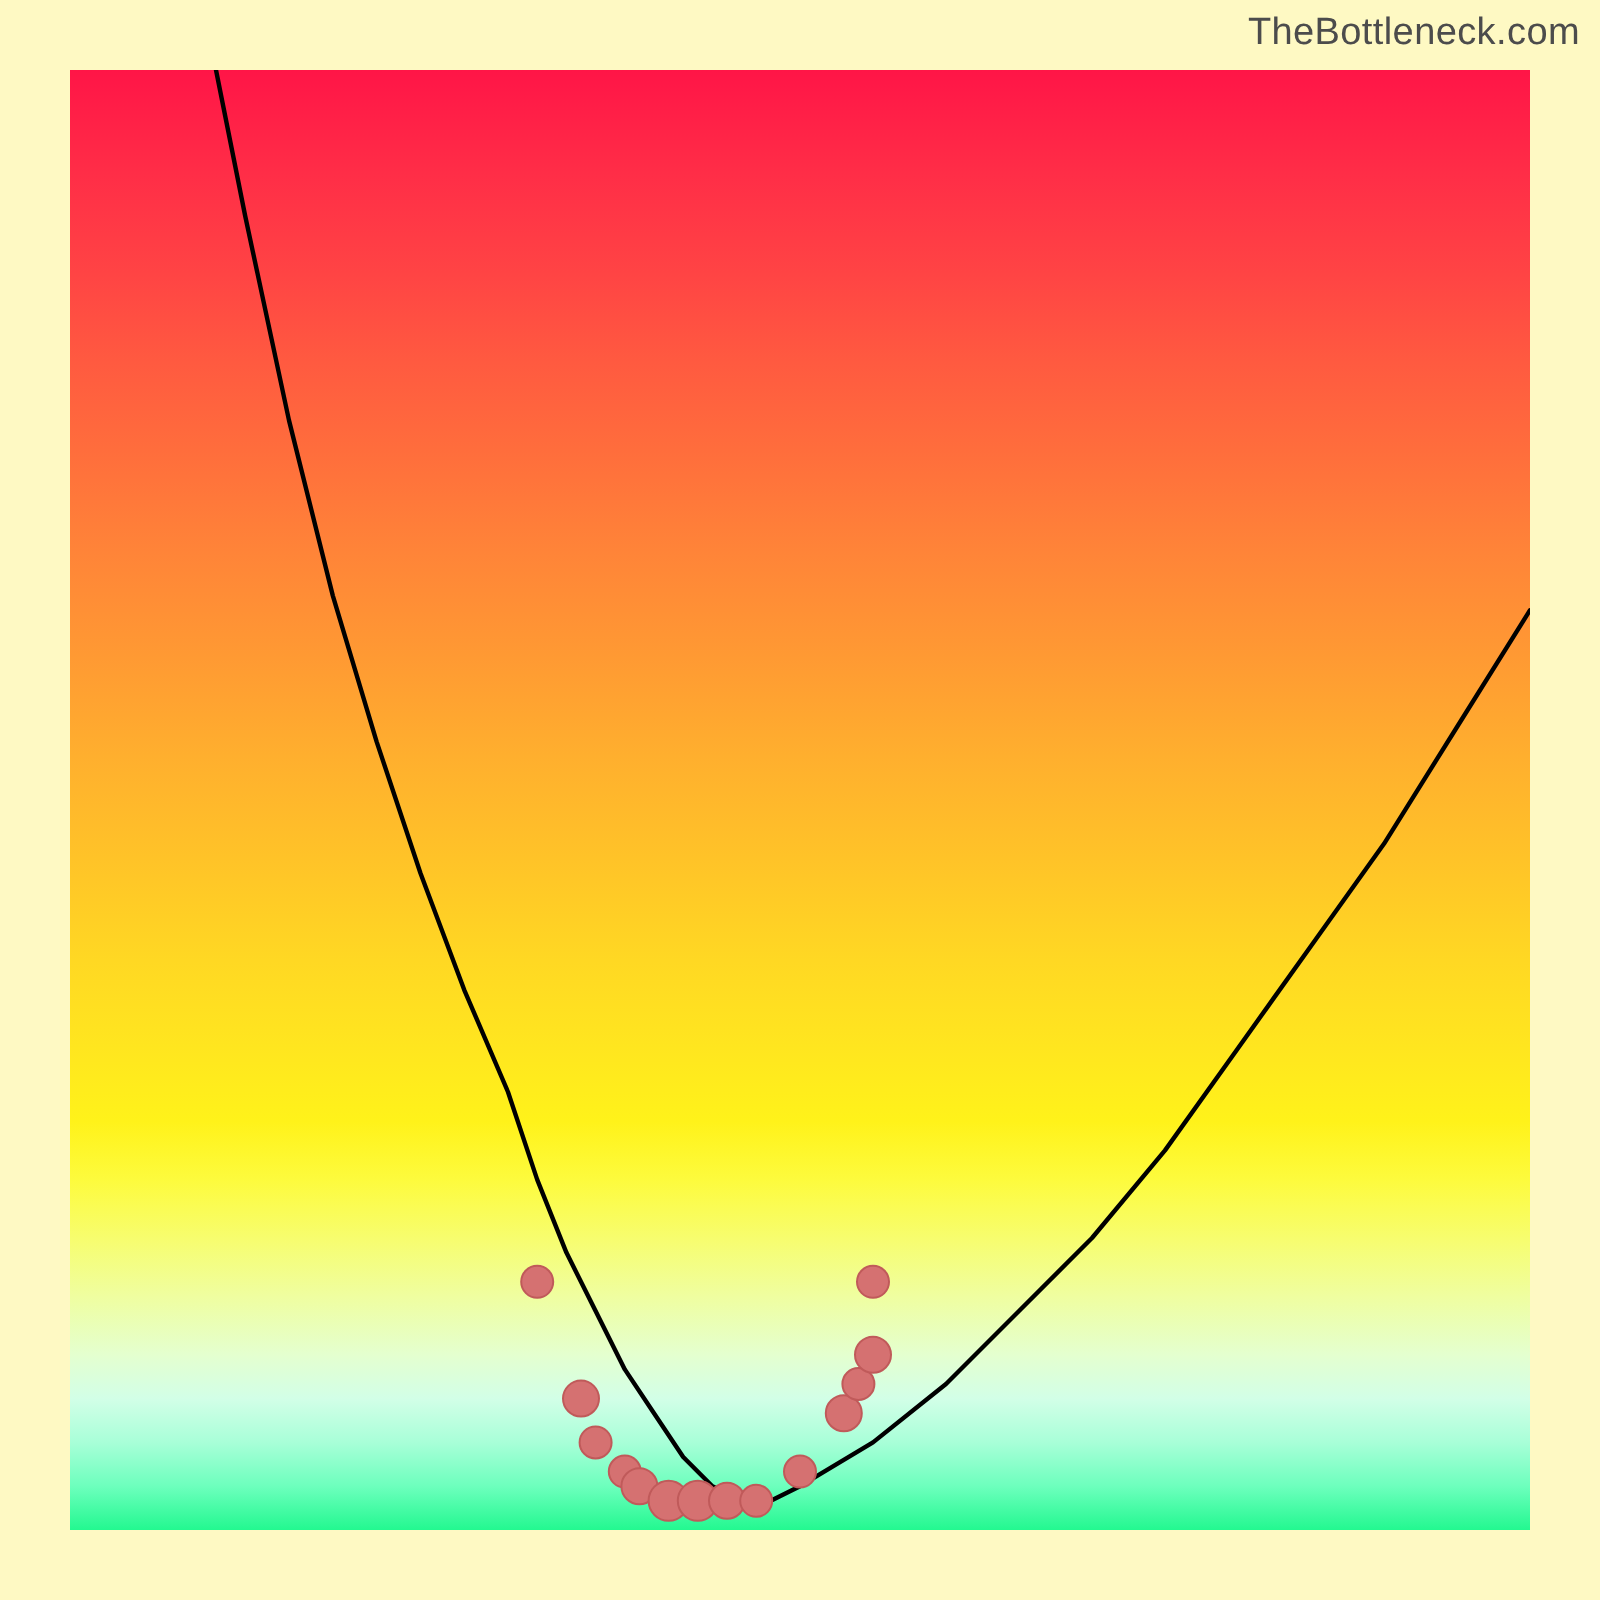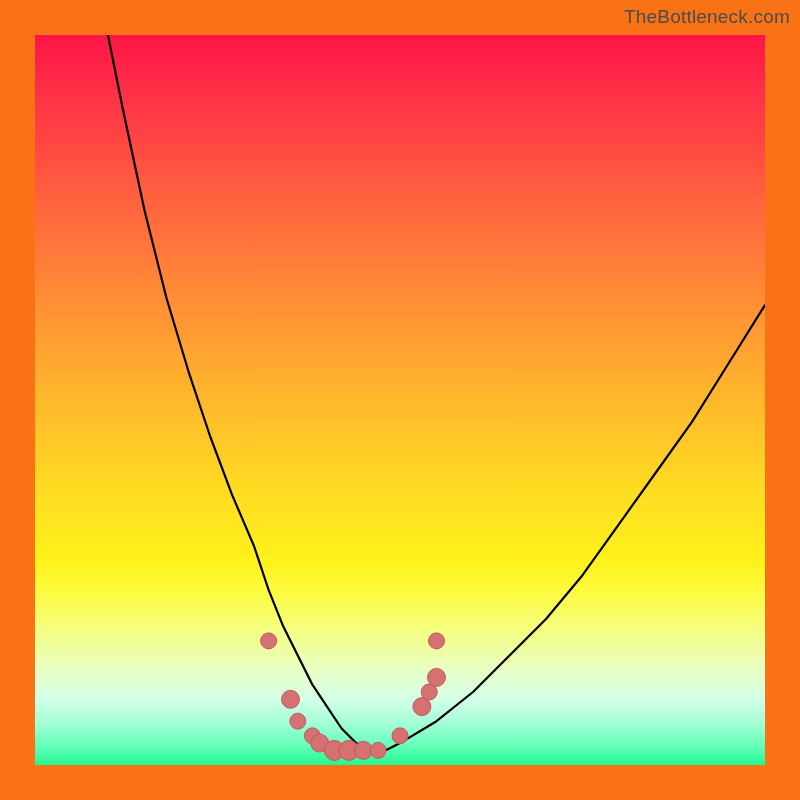--- a/index.html
+++ b/index.html
@@ -8,21 +8,21 @@
     width: 800px;
     height: 800px;
     overflow: hidden;
     background: #000;
     font-family: Arial, Helvetica, sans-serif;
   }
   .frame {
     position: relative;
     width: 800px;
     height: 800px;
-    background: #f97316;
+    background: #fef9c3;
   }
   .plot-area {
     position: absolute;
     left: 35px;
     top: 35px;
     width: 730px;
     height: 730px;
     overflow: hidden;
   }
   .gradient-bg {

